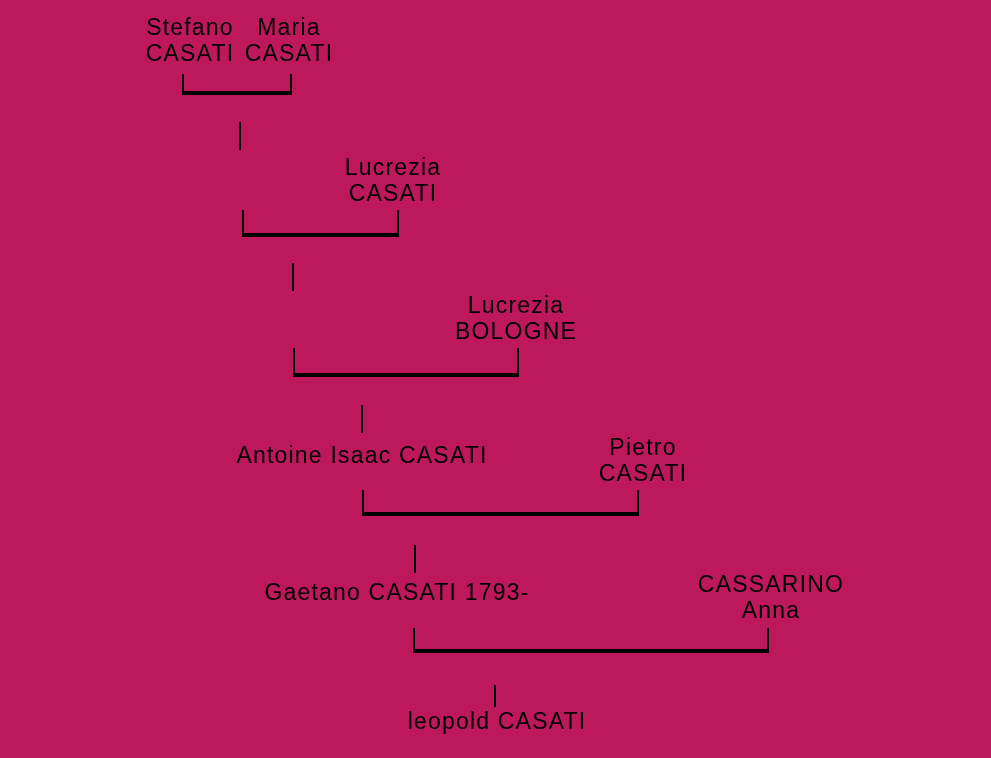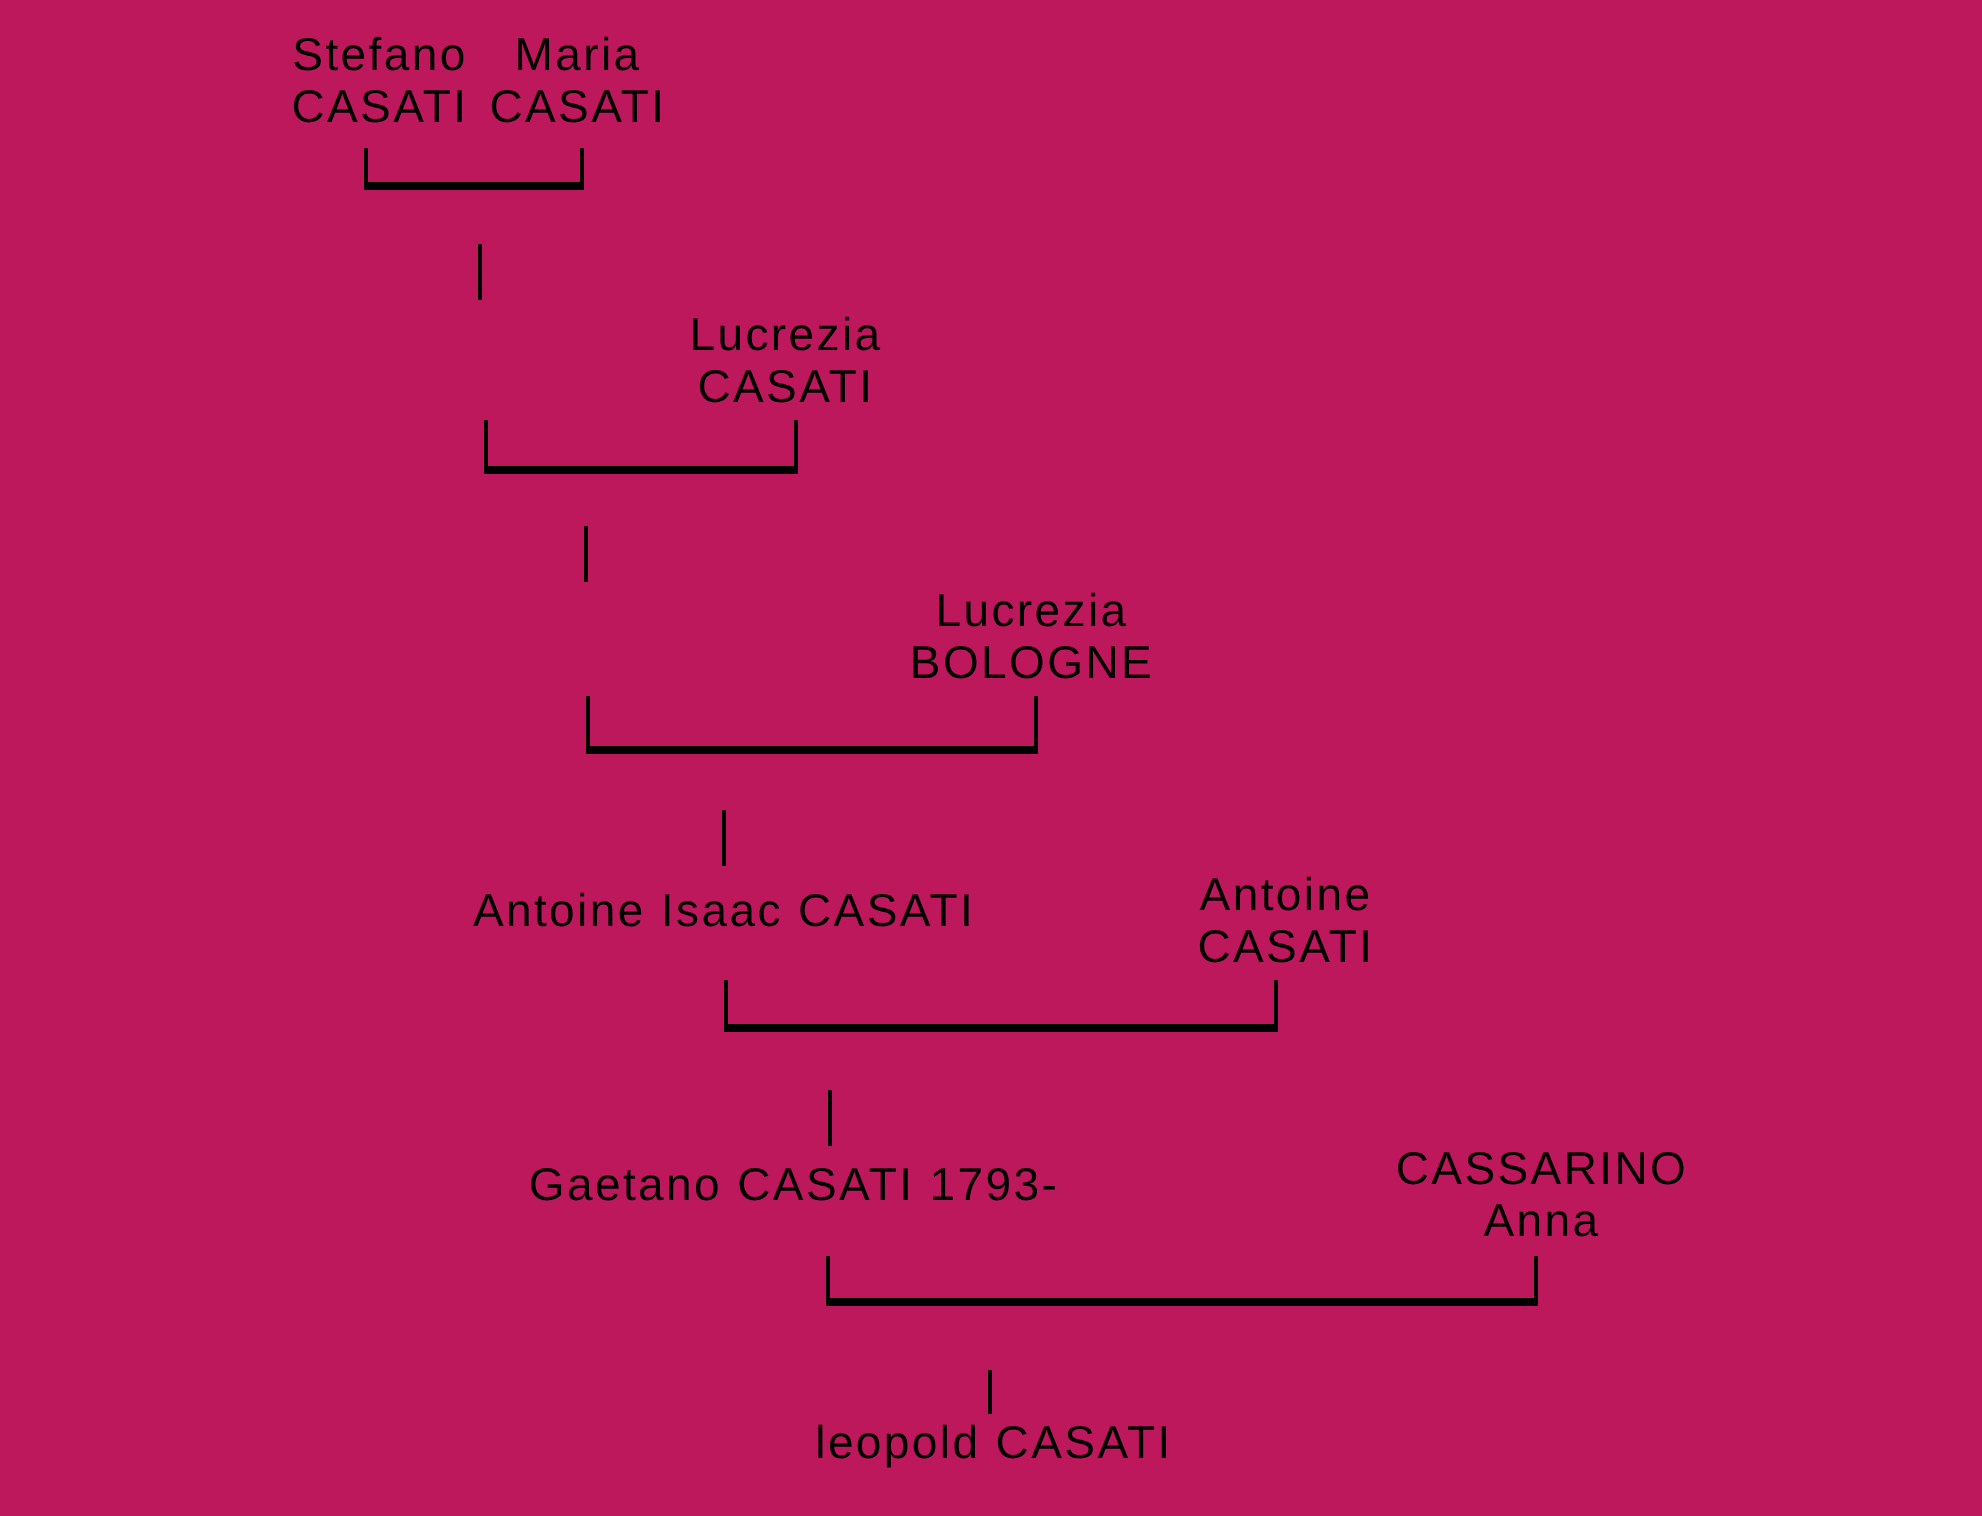--- a/index.html
+++ b/index.html
@@ -68,21 +68,21 @@
     <span class="name-line">Lucrezia</span>
     <span class="name-line">BOLOGNE</span>
   </div>
   <div class="bracket" style="left:293px; top:348px; width:226px; height:29px"></div>
   <div class="connector" style="left:361px; top:405px; height:28px"></div>
 
   <div class="person" style="left:362px; top:442px">
     <span class="name-line">Antoine Isaac CASATI</span>
   </div>
   <div class="person" style="left:643px; top:434px">
-    <span class="name-line">Antoine</span>
+    <span class="name-line">Pietro</span>
     <span class="name-line">CASATI</span>
   </div>
   <div class="bracket" style="left:362px; top:490px; width:277px; height:26px"></div>
   <div class="connector" style="left:414px; top:545px; height:28px"></div>
 
   <div class="person" style="left:397px; top:579px">
     <span class="name-line">Gaetano CASATI 1793-</span>
   </div>
   <div class="person" style="left:771px; top:571px">
     <span class="name-line">CASSARINO</span>

